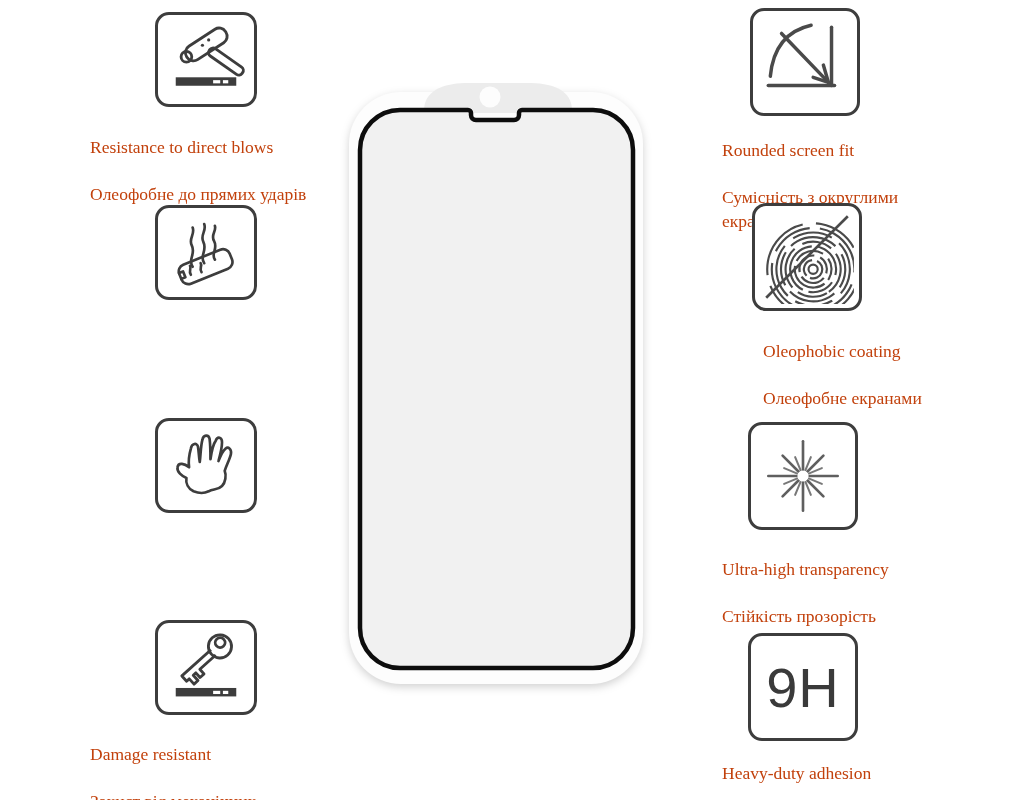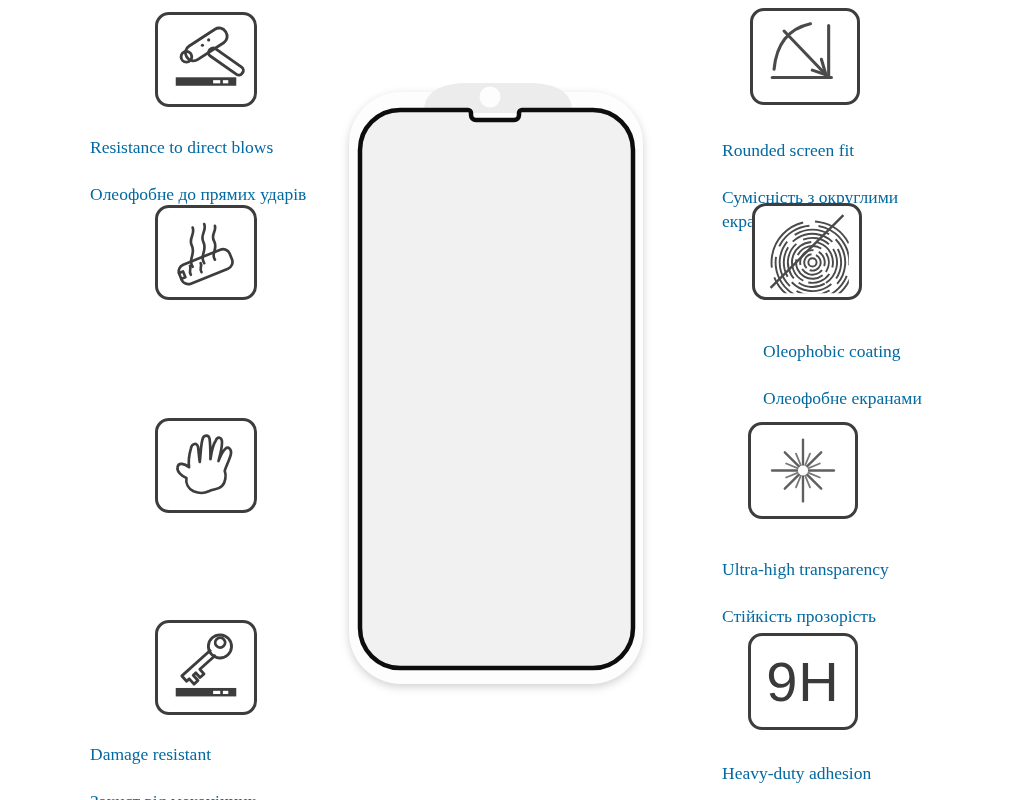--- a/index.html
+++ b/index.html
@@ -15,28 +15,28 @@
   .icon-frame {
     position: absolute;
     box-sizing: border-box;
     border: 3px solid #3d3d3d;
     border-radius: 14px;
     background: #ffffff;
     display: flex; align-items: center; justify-content: center;
   }
   .icon-frame svg { width: 100%; height: 100%; display: block; }
   .frame-l { width: 102px; height: 95px; }
-  .frame-r { width: 110px; height: 97px; }
+  .frame-r { width: 110px; height: 108px; }
 
   
   .ftext {
     position: absolute;
     font-size: 17.5px;
     line-height: 23.8px;
-    color: #0369a1;
+    color: #c2410c;
     white-space: pre-line;
     width: 250px;
   }
 
   
   #icon-l1 { left: 155px; top: 12px; }
   #text-l1 { left: 90px;  top: 112px; }
   #icon-l2 { left: 155px; top: 205px; }
   #text-l2 { left: 90px;  top: 309px; }
   #icon-l3 { left: 155px; top: 418px; }

